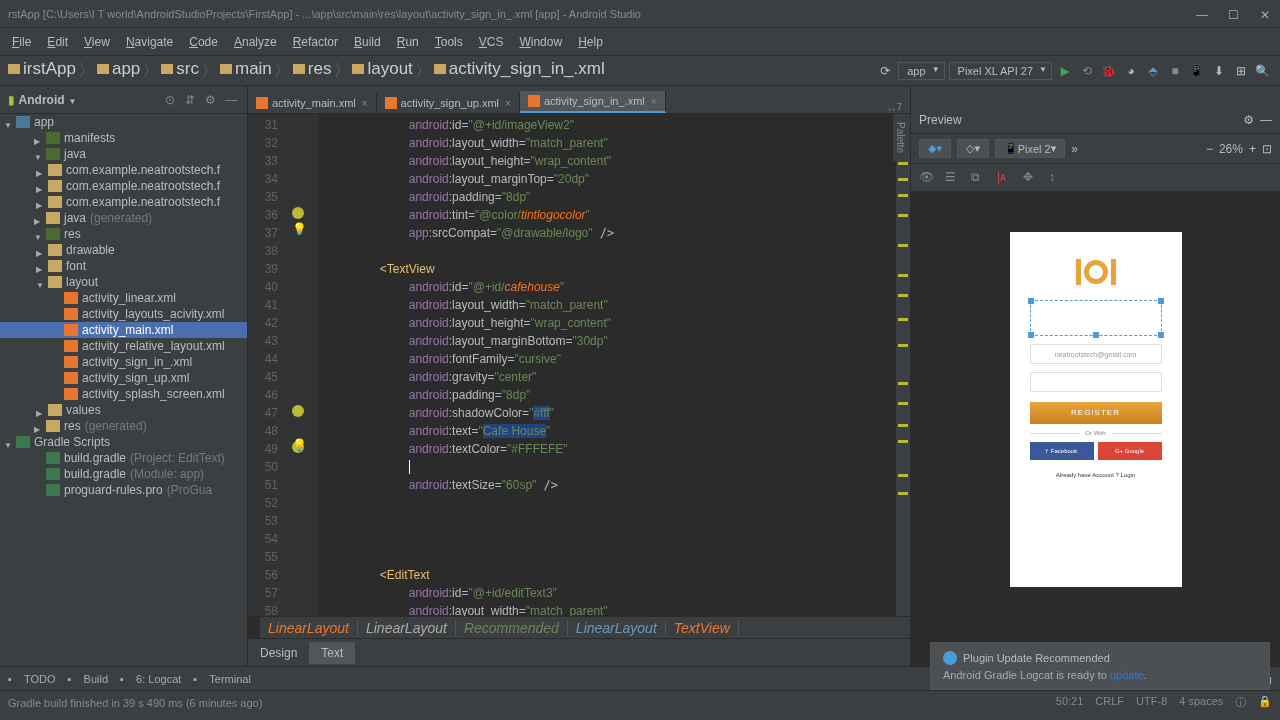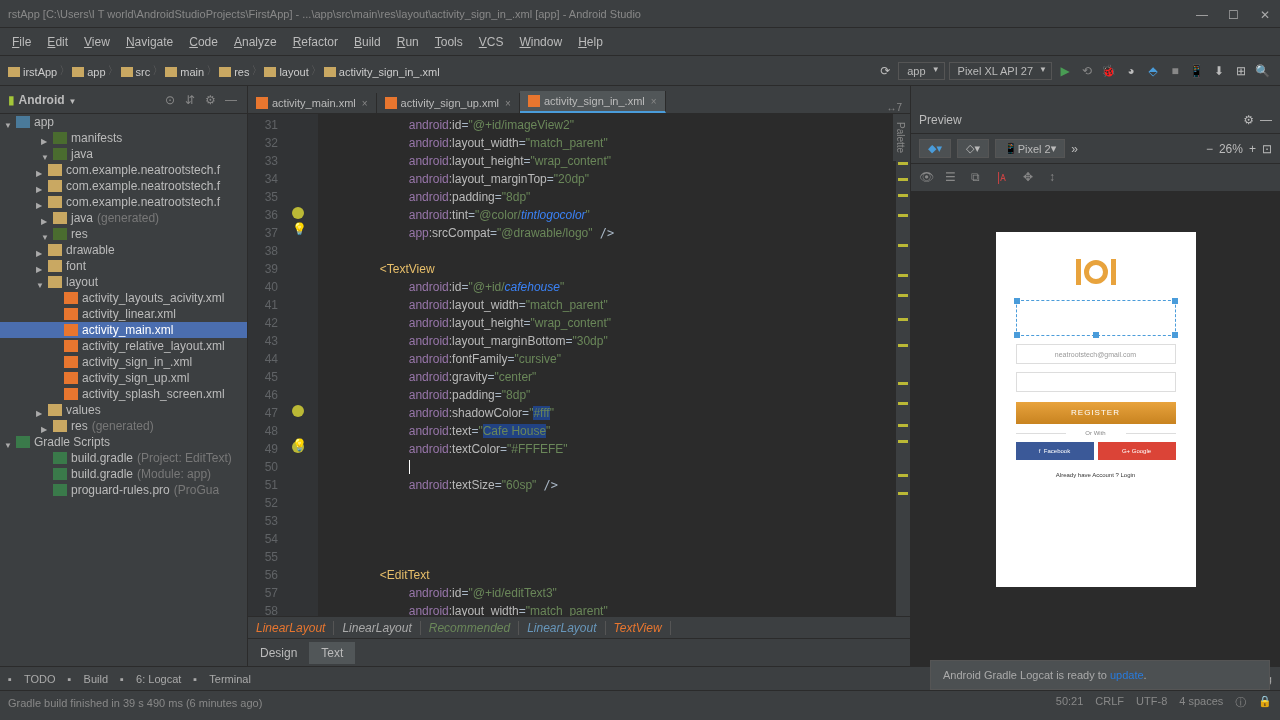--- a/index.html
+++ b/index.html
@@ -5,21 +5,21 @@
 * { margin: 0; padding: 0; box-sizing: border-box; font-family: 'Segoe UI', sans-serif; }
 body { background: #3c3f41; color: #bbb; font-size: 12px; overflow: hidden; }
 .titlebar { background: #3c3f41; height: 28px; display: flex; align-items: center; padding: 0 8px; border-bottom: 1px solid #2b2b2b; }
 .titlebar-text { font-size: 11px; color: #888; }
 .titlebar-buttons { margin-left: auto; display: flex; gap: 20px; }
 .win-btn { width: 12px; height: 12px; color: #aaa; cursor: pointer; }
 .menubar { background: #3c3f41; height: 28px; display: flex; align-items: center; padding: 0 4px; border-bottom: 1px solid #2b2b2b; }
 .menu-item { padding: 2px 8px; cursor: pointer; font-size: 12px; }
 .menu-item u { text-decoration: underline; }
 .toolbar { background: #3c3f41; height: 30px; display: flex; align-items: center; padding: 0 8px; border-bottom: 1px solid #2b2b2b; }
-.breadcrumb { display: flex; align-items: flex-end; font-size: 11px; }
+.breadcrumb { display: flex; align-items: flex-start; font-size: 17px; }
 .crumb { display: flex; align-items: center; color: #ccc; }
 .crumb-sep { margin: 0 2px; color: #666; }
 .folder-ico { width: 12px; height: 10px; background: #c9a862; margin-right: 3px; }
 .toolbar-right { margin-left: auto; display: flex; align-items: center; gap: 4px; }
 .config-dd { background: #3c3f41; border: 1px solid #555; padding: 2px 18px 2px 8px; position: relative; font-size: 11px; }
 .config-dd:after { content: '▼'; position: absolute; right: 4px; font-size: 8px; }
 .tb-btn { width: 18px; height: 18px; display: flex; align-items: center; justify-content: center; cursor: pointer; }
 .run-ico { color: #499c54; }
 .main { display: flex; height: calc(100vh - 140px); }
 .sidebar { width: 248px; background: #3c3f41; border-right: 1px solid #2b2b2b; display: flex; flex-direction: column; }
@@ -34,21 +34,21 @@
 .tree-arrow { width: 10px; height: 10px; margin-right: 2px; display: inline-block; }
 .tree-arrow.open:before { content: '▼'; font-size: 8px; color: #aaa; }
 .tree-arrow.closed:before { content: '▶'; font-size: 8px; color: #aaa; }
 .tree-ico { width: 14px; height: 12px; margin-right: 4px; display: inline-block; }
 .tree-ico.folder { background: #c9a862; }
 .tree-ico.folder-g { background: #4a6c2f; }
 .tree-ico.xml { background: #e8762f; }
 .tree-ico.gradle { background: #3a7a4a; }
 .tree-ico.module { background: #4a7a9a; }
 .indent-0 { padding-left: 4px; }
-.indent-1 { padding-left: 34px; margin-left: 7px; }
+.indent-1 { padding-left: 34px; }
 .indent-2 { padding-left: 36px; }
 .indent-3 { padding-left: 52px; }
 .tree-label-gray { color: #787878; margin-left: 4px; }
 .editor-area { flex: 1; display: flex; flex-direction: column; background: #2b2b2b; position: relative; }
 .editor-tabs { height: 28px; display: flex; align-items: flex-end; background: #3c3f41; border-bottom: 1px solid #2b2b2b; }
 .ed-tab { display: flex; align-items: center; padding: 4px 8px; cursor: pointer; font-size: 11px; border-right: 1px solid #2b2b2b; }
 .ed-tab.active { background: #515658; border-bottom: 2px solid #4a9cda; }
 .ed-tab-ico { width: 12px; height: 12px; background: #e8762f; margin-right: 4px; }
 .ed-tab-close { margin-left: 6px; color: #888; font-size: 10px; }
 .ed-tab-extra { margin-left: auto; padding: 0 8px; font-size: 10px; color: #888; }
@@ -58,42 +58,42 @@
 .gutter-marks { width: 34px; position: relative; }
 .mark { position: absolute; left: 8px; width: 12px; height: 12px; }
 .mark.warn { background: #bbb936; border-radius: 50%; }
 .mark.bulb { color: #ffd700; font-size: 12px; }
 .code { flex: 1; font-family: 'Consolas', monospace; font-size: 12px; line-height: 18px; padding: 2px 4px; color: #a9b7c6; white-space: pre; overflow: auto; position: relative; }
 .code .ns { color: #9876aa; }
 .code .attr { color: #bababa; }
 .code .eq { color: #a9b7c6; }
 .code .str { color: #6a8759; }
 .code .tag { color: #e8bf6a; }
-.code .link { color: #3b82f6; font-style: italic; }
+.code .link { color: #f97316; font-style: italic; }
 .code .highlight { background: #214283; }
 .scrollmarks { width: 14px; background: #3c3f41; position: relative; }
 .sm { position: absolute; left: 2px; width: 10px; height: 3px; }
 .sm.y { background: #bbb936; }
 .bottom-tabs { height: 28px; display: flex; align-items: center; background: #3c3f41; border-top: 1px solid #2b2b2b; }
 .bt-tab { padding: 4px 12px; cursor: pointer; font-size: 12px; }
 .bt-tab.active { background: #515658; }
-.breadcrumb-path { height: 22px; display: flex; align-items: center; background: #3c3f41; border-top: 1px solid #2b2b2b; font-family: 'Consolas', monospace; font-size: 12px; font-style: italic; }
+.breadcrumb-path { height: 22px; display: flex; align-items: center; background: #3c3f41; border-top: 1px solid #2b2b2b; font-family: 'Consolas', monospace; font-size: 14px; font-style: italic; margin-left: 12px; }
 .bc-item { padding: 0 8px; color: #aaa; border-right: 1px solid #555; }
 .bc-item.o { color: #e8762f; }
 .bc-item.g { color: #6a8759; }
 .bc-item.b { color: #6897bb; }
 .preview-pane { width: 370px; background: #3c3f41; border-left: 1px solid #2b2b2b; display: flex; flex-direction: column; }
 .preview-header { height: 28px; display: flex; align-items: center; padding: 0 8px; border-bottom: 1px solid #2b2b2b; font-size: 12px; margin-top: 20px; }
 .preview-tools { margin-left: auto; display: flex; gap: 6px; }
 .preview-toolbar { height: 30px; display: flex; align-items: center; padding: 0 8px; gap: 6px; border-bottom: 1px solid #2b2b2b; }
 .pv-btn { padding: 2px 8px; background: #4c5052; border: 1px solid #555; font-size: 11px; display: flex; align-items: center; }
 .preview-toolbar2 { height: 28px; display: flex; align-items: center; padding: 0 8px; gap: 10px; border-bottom: 1px solid #2b2b2b; }
 .pv-ico { width: 16px; height: 16px; color: #888; cursor: pointer; }
 .device-preview { flex: 1; display: flex; justify-content: center; padding-top: 40px; background: #2b2b2b; position: relative; }
-.phone { width: 200px; height: 355px; background: #fff; position: relative; }
+.phone { width: 172px; height: 355px; background: #fff; position: relative; }
 .phone-logo { width: 62px; height: 40px; margin: 20px auto 8px; display: flex; justify-content: center; align-items: center; }
 .logo-circle { width: 24px; height: 24px; border: 5px solid #e8a33d; border-radius: 50%; }
 .logo-fork { width: 5px; height: 26px; background: #e8a33d; margin: 0 3px; }
 .phone-title-box { margin: 4px 20px; height: 36px; border: 1px dashed #4a9cda; position: relative; }
 .handle { position: absolute; width: 6px; height: 6px; background: #4a9cda; }
 .handle.tl { top: -3px; left: -3px; } .handle.tr { top: -3px; right: -3px; }
 .handle.bl { bottom: -3px; left: -3px; } .handle.br { bottom: -3px; right: -3px; }
 .handle.bc { bottom: -3px; left: 50%; transform: translateX(-50%); }
 .phone-input { margin: 8px 20px; height: 20px; border: 1px solid #ddd; font-size: 7px; text-align: center; line-height: 20px; color: #999; }
 .phone-btn { margin: 10px 20px 6px; height: 22px; background: linear-gradient(#e8a33d, #c88320); color: #fff; font-size: 8px; text-align: center; line-height: 22px; letter-spacing: 1px; }
@@ -196,22 +196,22 @@
         <div class="tree-node indent-1"><span class="tree-arrow closed"></span><span class="tree-ico folder-g"></span>manifests</div>
         <div class="tree-node indent-1"><span class="tree-arrow open"></span><span class="tree-ico folder-g"></span>java</div>
         <div class="tree-node indent-2"><span class="tree-arrow closed"></span><span class="tree-ico folder"></span>com.example.neatrootstech.f</div>
         <div class="tree-node indent-2"><span class="tree-arrow closed"></span><span class="tree-ico folder"></span>com.example.neatrootstech.f</div>
         <div class="tree-node indent-2"><span class="tree-arrow closed"></span><span class="tree-ico folder"></span>com.example.neatrootstech.f</div>
         <div class="tree-node indent-1"><span class="tree-arrow closed"></span><span class="tree-ico folder"></span>java<span class="tree-label-gray">(generated)</span></div>
         <div class="tree-node indent-1"><span class="tree-arrow open"></span><span class="tree-ico folder-g"></span>res</div>
         <div class="tree-node indent-2"><span class="tree-arrow closed"></span><span class="tree-ico folder"></span>drawable</div>
         <div class="tree-node indent-2"><span class="tree-arrow closed"></span><span class="tree-ico folder"></span>font</div>
         <div class="tree-node indent-2"><span class="tree-arrow open"></span><span class="tree-ico folder"></span>layout</div>
+        <div class="tree-node indent-3"><span class="tree-arrow"></span><span class="tree-ico xml"></span>activity_linear.xml</div>
         <div class="tree-node indent-3"><span class="tree-arrow"></span><span class="tree-ico xml"></span>activity_layouts_acivity.xml</div>
-        <div class="tree-node indent-3"><span class="tree-arrow"></span><span class="tree-ico xml"></span>activity_linear.xml</div>
         <div class="tree-node indent-3 selected"><span class="tree-arrow"></span><span class="tree-ico xml"></span>activity_main.xml</div>
         <div class="tree-node indent-3"><span class="tree-arrow"></span><span class="tree-ico xml"></span>activity_relative_layout.xml</div>
         <div class="tree-node indent-3"><span class="tree-arrow"></span><span class="tree-ico xml"></span>activity_sign_in_.xml</div>
         <div class="tree-node indent-3"><span class="tree-arrow"></span><span class="tree-ico xml"></span>activity_sign_up.xml</div>
         <div class="tree-node indent-3"><span class="tree-arrow"></span><span class="tree-ico xml"></span>activity_splash_screen.xml</div>
         <div class="tree-node indent-2"><span class="tree-arrow closed"></span><span class="tree-ico folder"></span>values</div>
         <div class="tree-node indent-1"><span class="tree-arrow closed"></span><span class="tree-ico folder"></span>res<span class="tree-label-gray">(generated)</span></div>
         <div class="tree-node indent-0"><span class="tree-arrow open"></span><span class="tree-ico gradle"></span>Gradle Scripts</div>
         <div class="tree-node indent-1"><span class="tree-arrow"></span><span class="tree-ico gradle"></span>build.gradle<span class="tree-label-gray">(Project: EditText)</span></div>
         <div class="tree-node indent-1"><span class="tree-arrow"></span><span class="tree-ico gradle"></span>build.gradle<span class="tree-label-gray">(Module: app)</span></div>
@@ -382,20 +382,24 @@
           <div class="social-btn fb">f &nbsp;<span>Facebook</span></div>
           <div class="social-btn gg">G+ <span>Google</span></div>
         </div>
         <div class="already">Already have Account ? Login</div>
       </div>
     </div>
   </div>
 </div>
 
 <div class="notification">
+  <div class="notif-title">
+      <span class="notif-ico"></span>
+      <span>Plugin Update Recommended</span>
+    </div>
   <div class="notif-text"><span>Android Gradle Logcat is ready to </span><span class="notif-link">update</span>.</div>
 </div>
 
 <div class="bottom-toolbar" id="bottom-toolbar">
 <span class="bt-item"><span class="bt-ico">▪</span>TODO</span>
     <span class="bt-item"><span class="bt-ico">▪</span>Build</span>
     <span class="bt-item"><span class="bt-ico">▪</span>6: Logcat</span>
     <span class="bt-item"><span class="bt-ico">▪</span>Terminal</span>
     <span class="bt-item" style="margin-left: auto;"><span class="bt-ico">☰</span>Event Log</span>
   </div>

